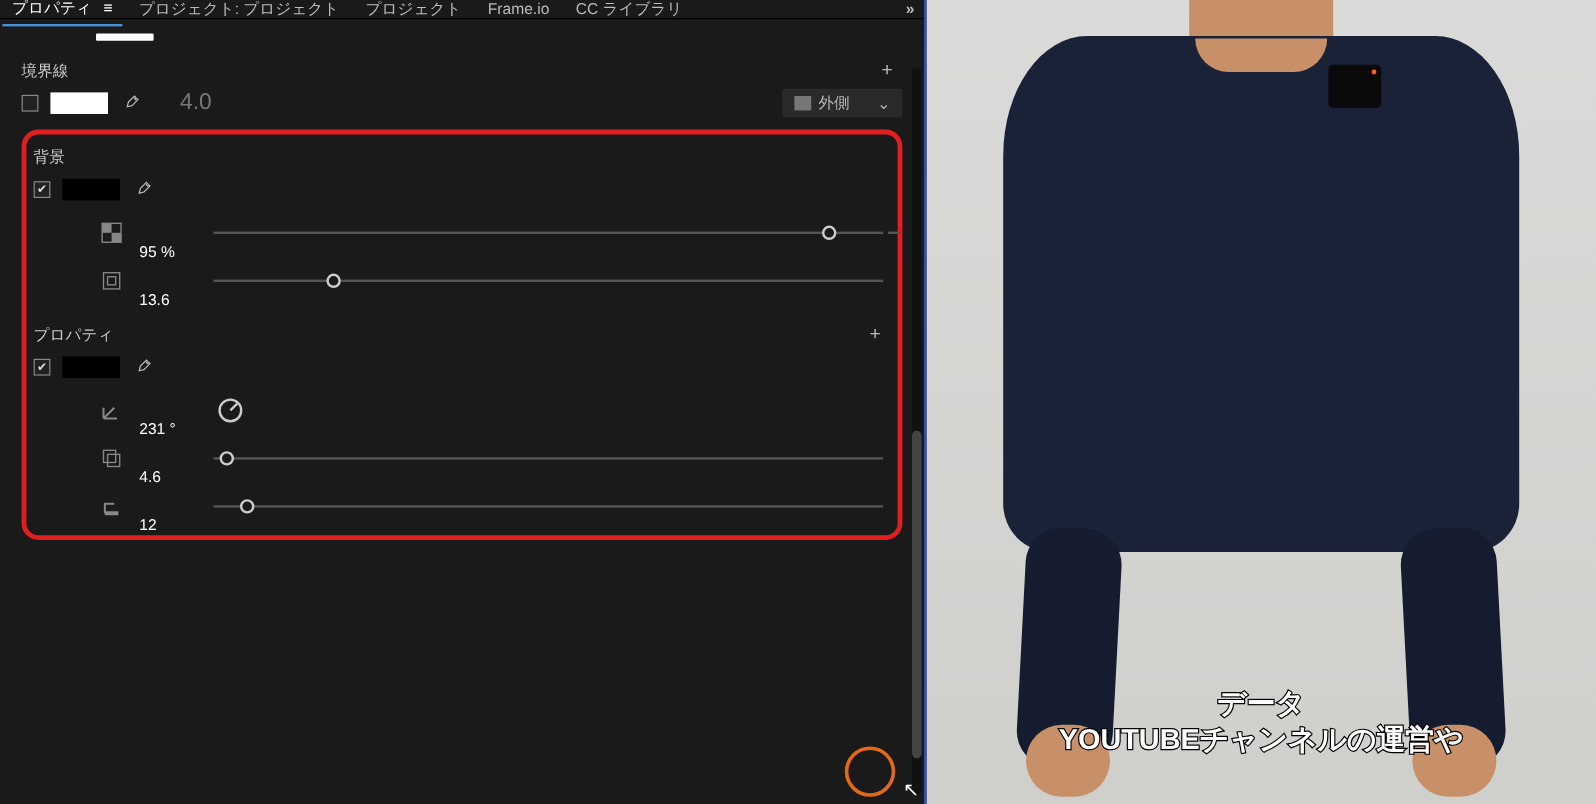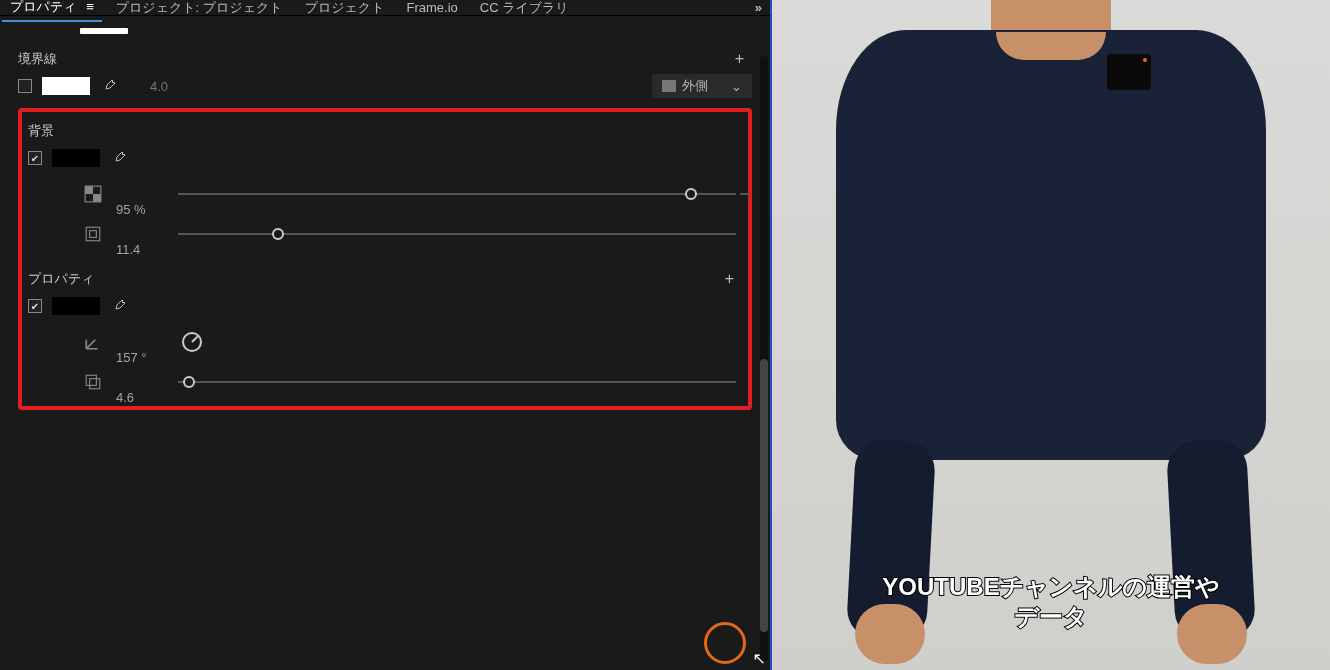--- a/index.html
+++ b/index.html
@@ -21,30 +21,30 @@
 
   .sec { margin-top: 14px; }
   .sec-header { display: flex; align-items: center; font-size: 13px; color: #ccc; height: 22px; }
   .sec-header .add { margin-left: auto; font-size: 16px; color: #bbb; cursor: pointer; padding: 0 8px; }
 
   .row { display: flex; align-items: center; height: 32px; gap: 10px; }
   .row .chk { width: 14px; height: 14px; border: 1px solid #888; display: inline-flex; align-items: center; justify-content: center; font-size: 10px; color: #ddd; background: #222; }
   .row .swatch { width: 48px; height: 18px; background: #fff; }
   .row .swatch.black { background: #000; }
   .row .eyedrop { width: 16px; height: 16px; color: #bbb; }
-  .row .val-grey { color: #777; font-size: 13px; margin-left: 24px; }
+  .row .val-grey { color: #777; font-size: 19px; margin-left: 24px; }
   .row .sel { margin-left: auto; display: flex; align-items: center; gap: 6px; background: #2a2a2a; padding: 3px 10px; border-radius: 2px; font-size: 13px; color: #bbb; min-width: 100px; }
   .row .sel .folder { width: 14px; height: 12px; background: #777; display: inline-block; }
   .row .sel .chev { margin-left: auto; }
 
-  .highlight-box { border: 4px solid #e02020; border-radius: 4px; padding: 8px 6px 4px 6px; margin-top: 6px; }
+  .highlight-box { border: 4px solid #e02020; border-radius: 14px; padding: 8px 6px 4px 6px; margin-top: 6px; }
 
   .slider-row { display: flex; align-items: center; height: 40px; gap: 14px; padding-left: 56px; }
   .slider-row .ico { width: 18px; height: 18px; display: inline-flex; align-items: center; justify-content: center; color: #888; }
-  .slider-row .val { color: #a3a3a3; font-size: 13px; min-width: 48px; margin-top: 31px; }
+  .slider-row .val { color: #ffffff; font-size: 13px; min-width: 48px; margin-top: 31px; }
   .slider-row .track { flex: 1; height: 2px; background: #555; position: relative; margin-right: 6px; }
   .slider-row .track .thumb { position: absolute; top: 50%; width: 12px; height: 12px; border: 2px solid #ccc; background: #1a1a1a; border-radius: 50%; transform: translate(-50%, -50%); }
   .slider-row .track .tail { position: absolute; top: 50%; width: 10px; height: 2px; background: #555; right: -14px; transform: translateY(-50%); }
 
   .angle-wheel { width: 20px; height: 20px; border: 2px solid #ccc; border-radius: 50%; position: relative; display: inline-block; margin-left: 4px; }
   .angle-wheel::after { content: ""; position: absolute; width: 8px; height: 2px; background: #ccc; top: 50%; left: 50%; transform-origin: left center; transform: translateY(-50%) rotate(-45deg); }
 
   .scrollbar { position: absolute; right: 2px; top: 40px; bottom: 8px; width: 8px; background: #111; border-radius: 4px; }
   .scrollbar .thumb { position: absolute; left: 0; right: 0; top: 50%; height: 45%; background: #444; border-radius: 4px; }
 
@@ -150,21 +150,21 @@
                   <span class="tail"></span>
                 </span>
             </div>
             <div class="slider-row">
               <span class="ico">
                 <svg viewBox="0 0 16 16">
                     <rect x="2" y="2" width="12" height="12" fill="none" stroke="#888"></rect>
                     <rect x="5" y="5" width="6" height="6" fill="none" stroke="#888"></rect>
                   </svg>
               </span>
-              <span class="val">11.4</span>
+              <span class="val">13.6</span>
               <span class="track">
                   <span class="thumb" style="left:18%"></span>
                 </span>
             </div>
           </div>
 
           <div class="sec">
             <div class="sec-header">
               <span>プロパティ</span>
               <span class="add">+</span>
@@ -179,38 +179,50 @@
               </span>
             </div>
 
 
             <div class="slider-row">
               <span class="ico">
                 <svg viewBox="0 0 16 16">
                     <path d="M2 14 L2 6 M2 14 L12 14 M2 14 L10 6" stroke="#888" fill="none" stroke-width="1.5"></path>
                   </svg>
               </span>
-              <span class="val">157 °</span>
+              <span class="val">231 °</span>
               <span class="angle-wheel"></span>
             </div>
 
             <div class="slider-row">
               <span class="ico">
                 <svg viewBox="0 0 16 16">
                     <rect x="2" y="2" width="9" height="9" fill="none" stroke="#888"></rect>
                     <rect x="5" y="5" width="9" height="9" fill="none" stroke="#888"></rect>
                   </svg>
               </span>
               <span class="val">4.6</span>
               <span class="track">
                   <span class="thumb" style="left:2%"></span>
                 </span>
             </div>
 
 
+            <div class="slider-row">
+              <span class="ico">
+                <svg viewBox="0 0 16 16">
+                    <path d="M3 13 L3 6 L10 6" fill="none" stroke="#888" stroke-width="1.5"></path>
+                    <path d="M3 13 L13 13" stroke="#888" stroke-width="3"></path>
+                  </svg>
+              </span>
+              <span class="val">12</span>
+              <span class="track">
+                  <span class="thumb" style="left:5%"></span>
+                </span>
+            </div>
           </div>
 
         </div>
       </div>
 
       <div class="scrollbar">
         <div class="thumb"></div>
       </div>
 
       <div class="cursor-ring"></div>
@@ -224,18 +236,18 @@
         <div class="neck"></div>
         <div class="torso"></div>
         <div class="collar"></div>
         <div class="sleeveL"></div>
         <div class="sleeveR"></div>
         <div class="handL"></div>
         <div class="handR"></div>
         <div class="mic"></div>
       </div>
       <div class="caption">
+        <span>データ</span>
         <span>YOUTUBEチャンネルの運営や</span>
-        <span>データ</span>
       </div>
     </div>
   </div>
 </div>
 
 </body></html>

